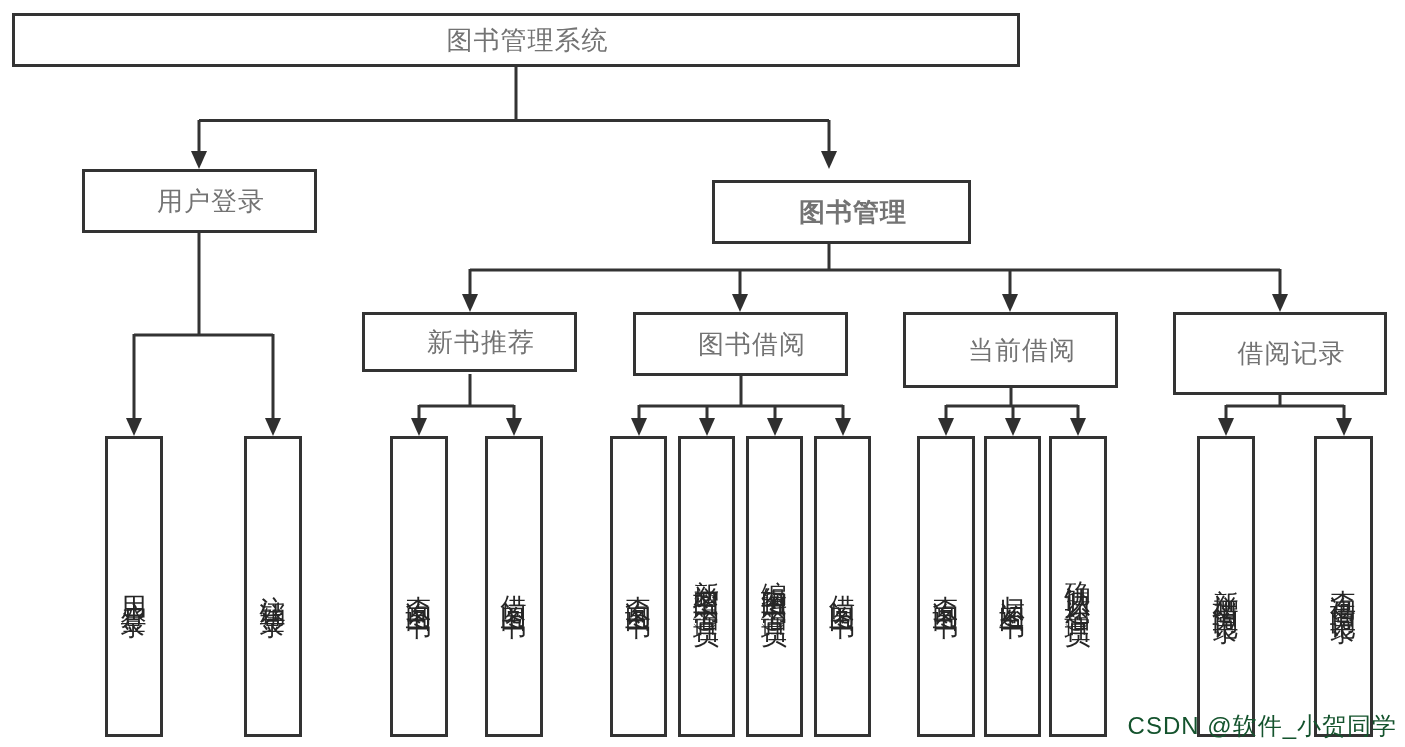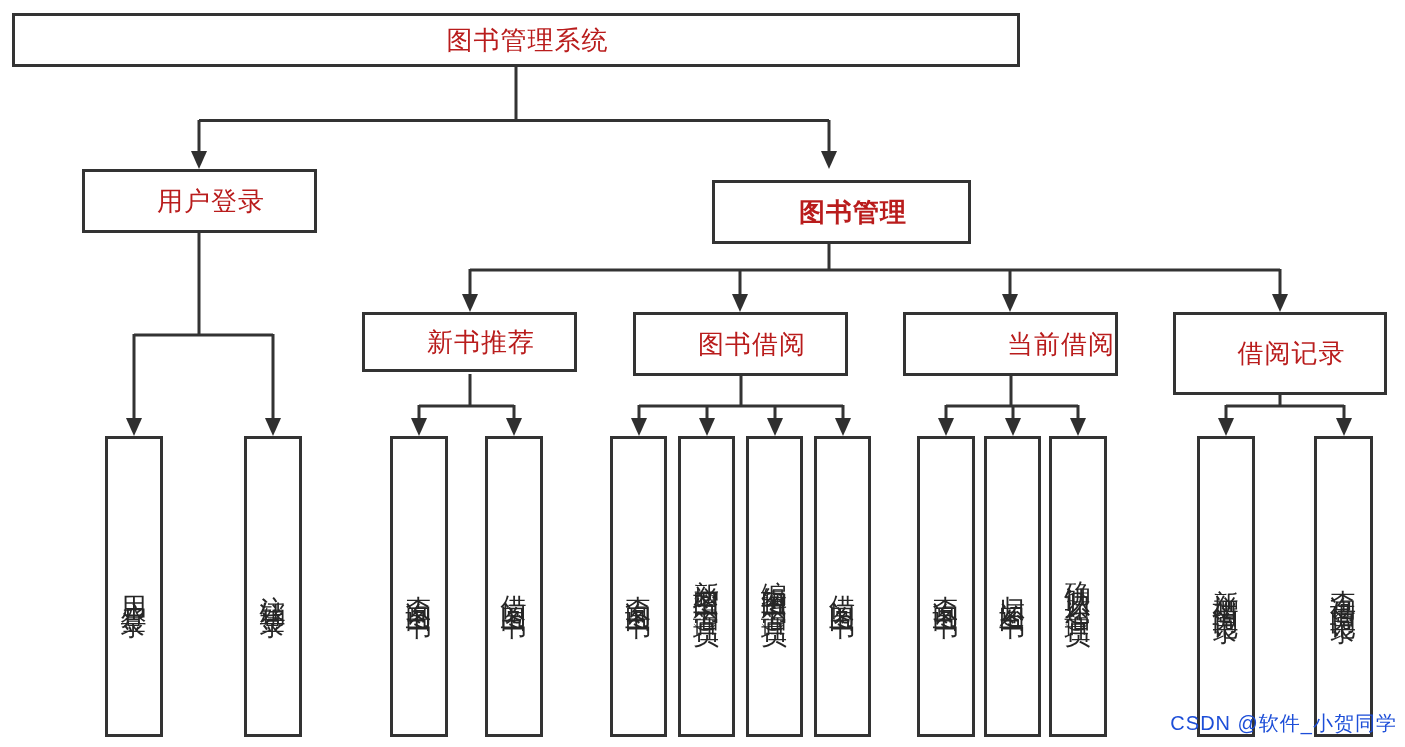--- a/index.html
+++ b/index.html
@@ -18,21 +18,21 @@
     pointer-events: none;
   }
   .node {
     position: absolute;
     box-sizing: border-box;
     border: 3px solid #333333;
     background: #ffffff;
     display: flex;
     align-items: center;
     justify-content: center;
-    color: #b91c1c;
+    color: #737373;
     font-size: 26px;
     letter-spacing: 1px;
     z-index: 2;
     padding-left: 23px;
   }
   .leaf {
     position: absolute;
     box-sizing: border-box;
     border: 3px solid #333333;
     background: #ffffff;
@@ -49,22 +49,22 @@
     text-orientation: mixed;
     font-size: 26px;
     letter-spacing: 6px;
     line-height: 1;
     white-space: nowrap;
   }
   .watermark {
     position: absolute;
     right: 8px;
     top: 710px;
-    font-size: 20px;
-    color: #1d4ed8;
+    font-size: 24px;
+    color: #14532d;
     letter-spacing: 1px;
     z-index: 3;
   }
 </style>
 </head>
 <body>
 
 <div id="stage">
 
   <svg id="connectors" viewBox="0 0 1405 747" xmlns="http://www.w3.org/2000/svg">
@@ -117,21 +117,21 @@
   <div class="node" style="left:712px; top:180px; width:259px; height:64px;font-weight:bold;">
     <span>图书管理</span>
   </div>
 
   <div class="node" style="left:362px; top:312px; width:215px; height:60px;">
     <span>新书推荐</span>
   </div>
   <div class="node" style="left:633px; top:312px; width:215px; height:64px;justify-content:center;">
     <span>图书借阅</span>
   </div>
-  <div class="node" style="left:903px; top:312px; width:215px; height:64px;justify-content:flex-end;">
+  <div class="node" style="left:903px; top:312px; width:215px; height:76px;">
     <span>当前借阅</span>
   </div>
   <div class="node" style="left:1173px; top:312px; width:214px; height:83px;">
     <span>借阅记录</span>
   </div>
 
   <div class="leaf" style="left:105px; width:58px;">
     <span class="vtext">用户登录</span>
   </div>
   <div class="leaf" style="left:244px; width:58px;">

